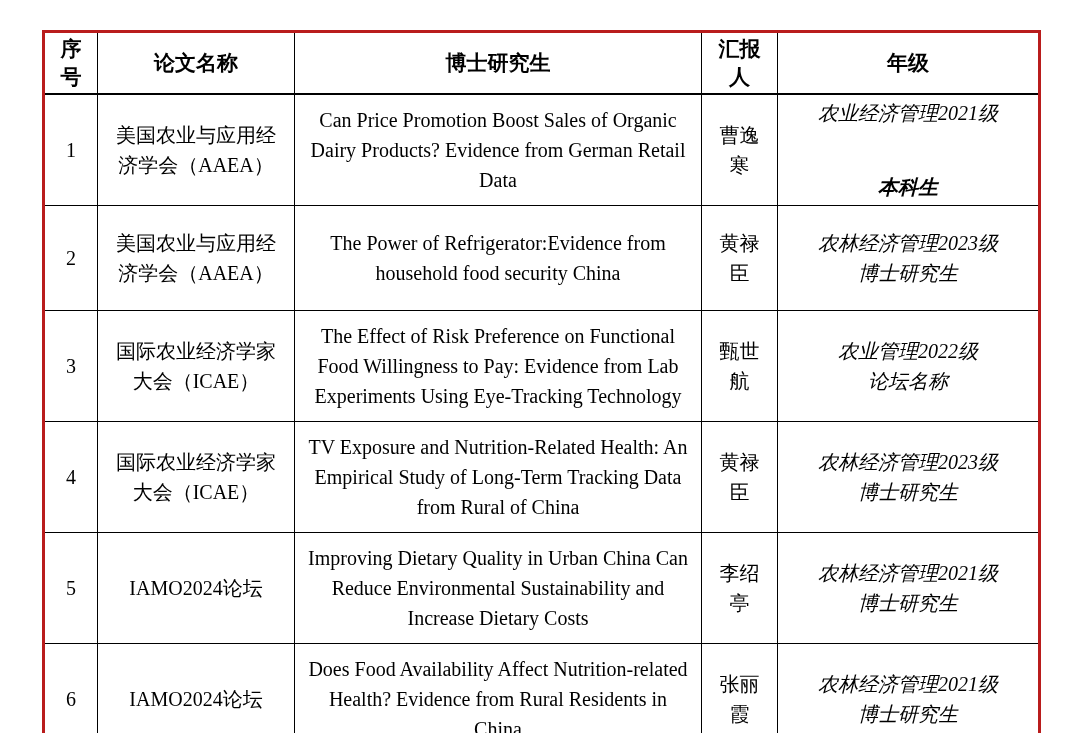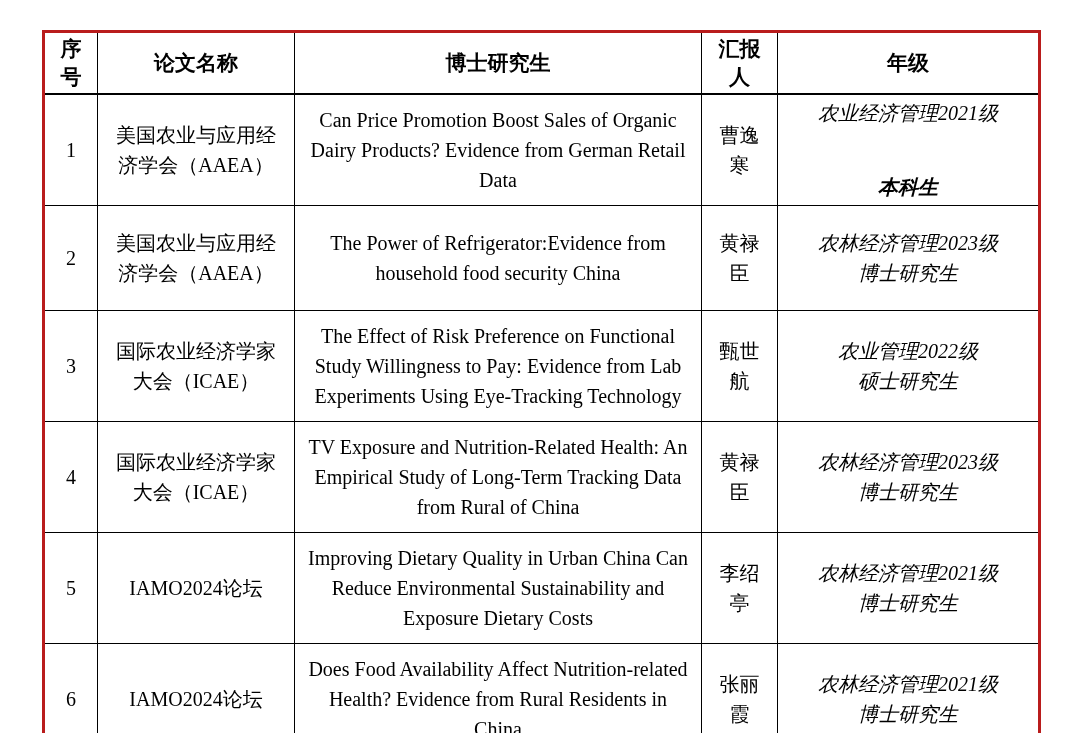--- a/index.html
+++ b/index.html
@@ -88,41 +88,41 @@
         <td class="cell-paper">The Power of Refrigerator:Evidence from household food security China</td>
         <td class="cell-presenter">黄禄臣</td>
         <td class="cell-grade">
           <div>农林经济管理2023级</div>
           <div>博士研究生</div>
         </td>
       </tr>
       <tr>
         <td class="cell-index">3</td>
         <td class="cell-forum">国际农业经济学家大会（ICAE）</td>
-        <td class="cell-paper">The Effect of Risk Preference on Functional Study Willingness to Pay: Evidence from Lab Experiments Using Eye-Tracking Technology</td>
+        <td class="cell-paper">The Effect of Risk Preference on Functional Food Willingness to Pay: Evidence from Lab Experiments Using Eye-Tracking Technology</td>
         <td class="cell-presenter">甄世航</td>
         <td class="cell-grade">
           <div>农业管理2022级</div>
-          <div>硕士研究生</div>
+          <div>论坛名称</div>
         </td>
       </tr>
       <tr>
         <td class="cell-index">4</td>
         <td class="cell-forum">国际农业经济学家大会（ICAE）</td>
         <td class="cell-paper">TV Exposure and Nutrition-Related Health: An Empirical Study of Long-Term Tracking Data from Rural of China</td>
         <td class="cell-presenter">黄禄臣</td>
         <td class="cell-grade">
           <div>农林经济管理2023级</div>
           <div>博士研究生</div>
         </td>
       </tr>
       <tr>
         <td class="cell-index">5</td>
         <td class="cell-forum">IAMO2024论坛</td>
-        <td class="cell-paper">Improving Dietary Quality in Urban China Can Reduce Environmental Sustainability and Exposure Dietary Costs</td>
+        <td class="cell-paper">Improving Dietary Quality in Urban China Can Reduce Environmental Sustainability and Increase Dietary Costs</td>
         <td class="cell-presenter">李绍亭</td>
         <td class="cell-grade">
           <div>农林经济管理2021级</div>
           <div>博士研究生</div>
         </td>
       </tr>
       <tr>
         <td class="cell-index">6</td>
         <td class="cell-forum">IAMO2024论坛</td>
         <td class="cell-paper">Does Food Availability Affect Nutrition-related Health? Evidence from Rural Residents in China</td>

